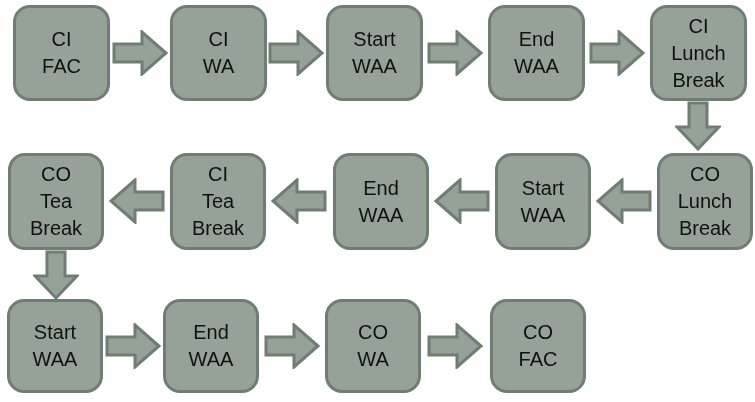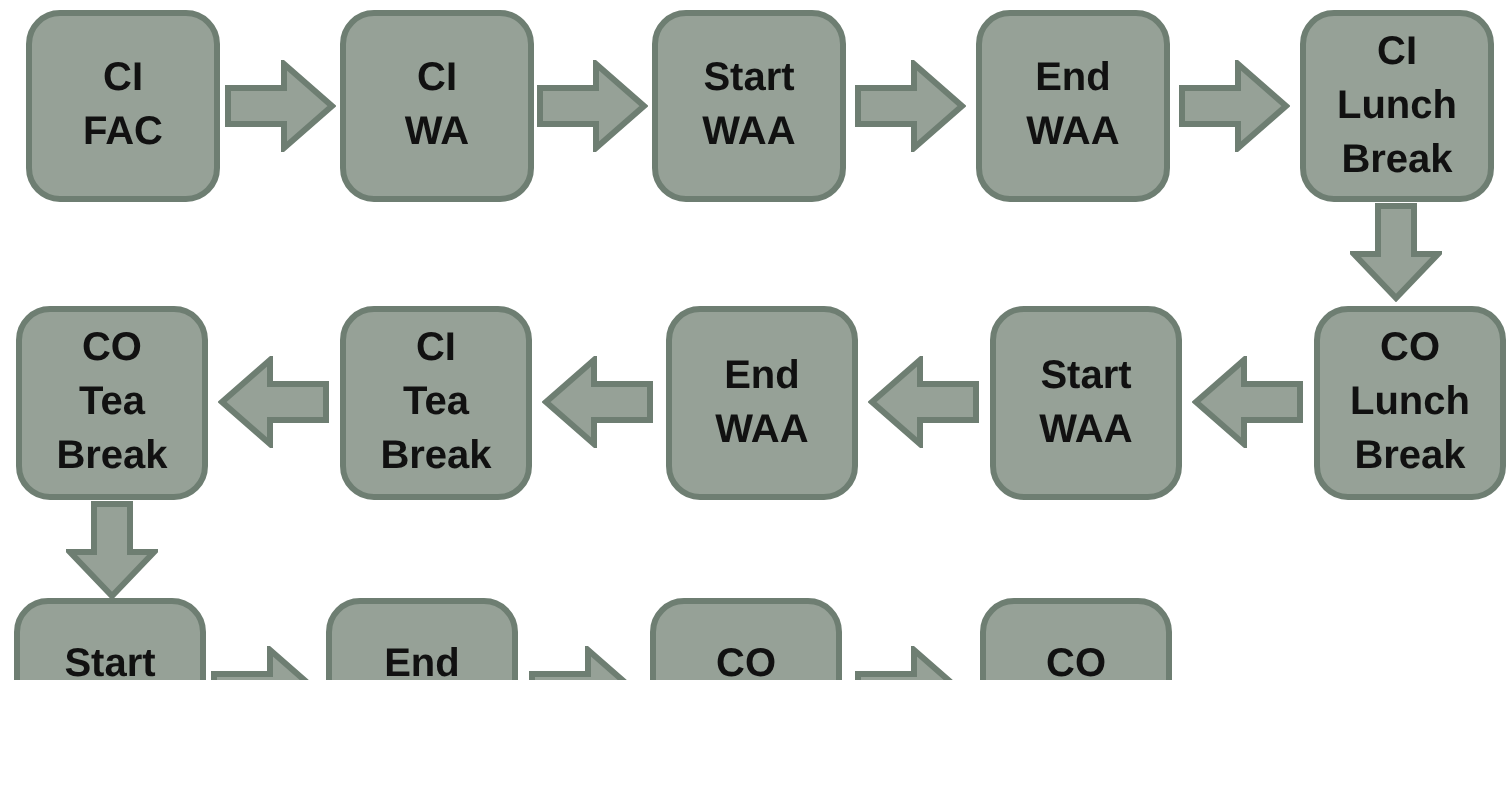--- a/index.html
+++ b/index.html
@@ -1,24 +1,23 @@
 <!DOCTYPE html>
 <html style="--background: #ffffff; --node-fill: #96a197; --node-border: #6e7e72; --text: #111111;"><head>
 <meta charset="utf-8">
 <style>
   html, body { margin: 0; padding: 0; }
   body { background: #ffffff; }
   .canvas {
     position: relative;
     width: 755px;
-    height: 340px;
+    height: 402px;
     background: var(--background, #ffffff);
     font-family: "Liberation Sans", sans-serif;
     overflow: hidden;
-    font-weight: bold;
   }
   .node {
     position: absolute;
     box-sizing: border-box;
     background: var(--node-fill, #96a197);
     border: 3px solid var(--node-border, #6e7e72);
     border-radius: 17px;
     display: flex;
     align-items: center;
     justify-content: center;

